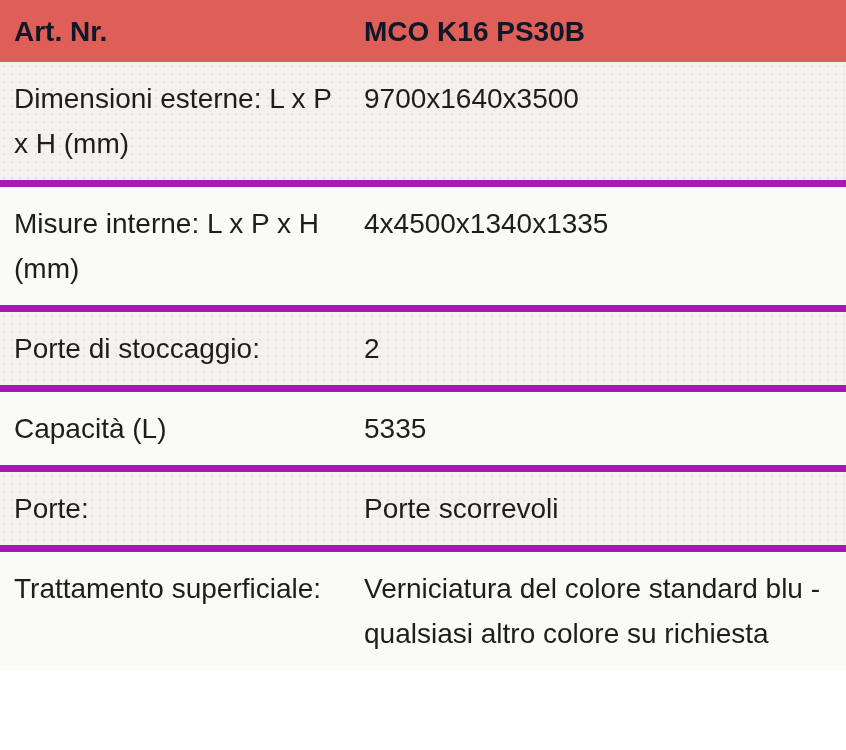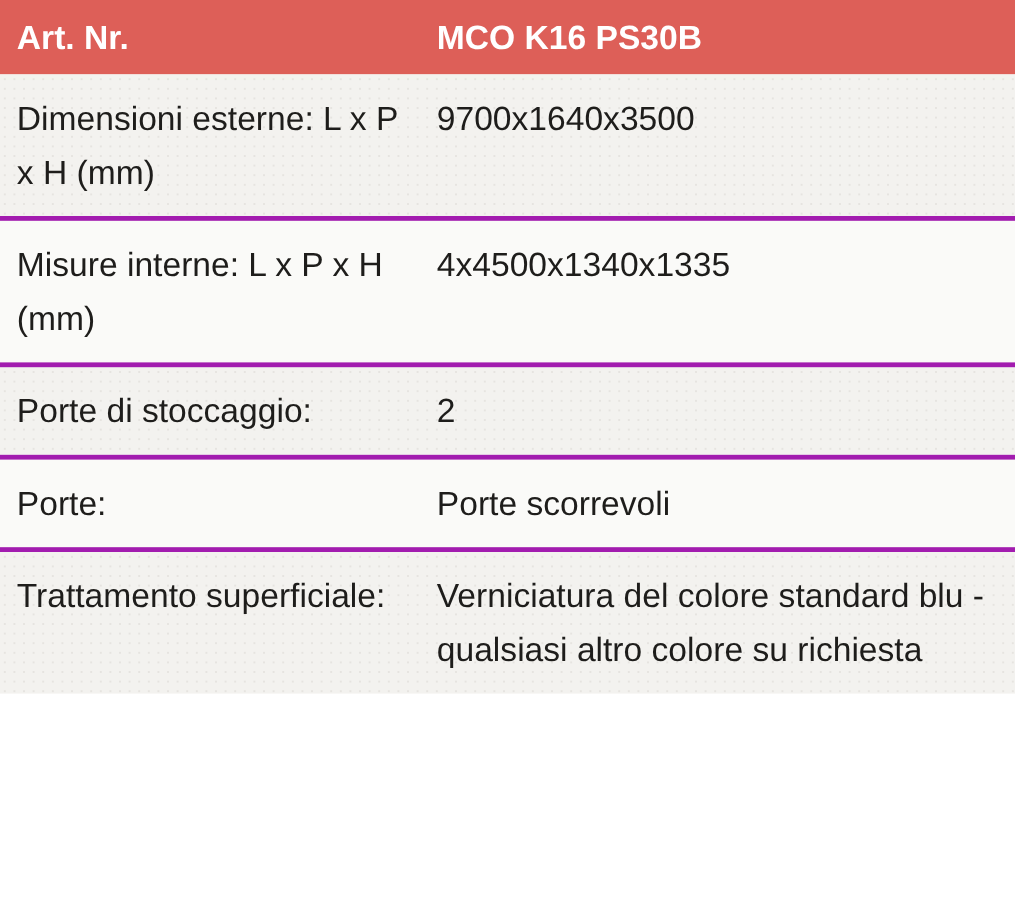--- a/index.html
+++ b/index.html
@@ -38,33 +38,33 @@
   .value-cell {
     flex: 1 1 auto;
     padding-right: 20px;
   }
   
   .header-row {
     background: #dd5f58;
     height: 62px;
     padding: 9px 0 8px 0;
     font-weight: bold;
-    color: #ffffff;
+    color: #0f172a;
   }
   
   .body-rows .row:nth-child(odd) {
     background-color: #f3f2ef;
     background-image: radial-gradient(#e6e4e0 1px, transparent 1.2px);
     background-size: 8px 8px;
   }
   .body-rows .row:nth-child(even) {
     background-color: #fafaf8;
   }
   .body-rows .row + .row {
-    border-top: 4px solid #a21caf;
+    border-top: 7px solid #a21caf;
   }
 </style>
 </head>
 <body>
 
 <div id="spec-table">
   <div class="row header-row">
     <div class="cell label-cell">
       <div class="inner">Art. Nr.</div>
     </div>
@@ -94,20 +94,28 @@
   <div class="row">
     <div class="cell label-cell">
       <div class="inner">Porte di stoccaggio:</div>
     </div>
     <div class="cell value-cell">
       <div class="inner">2</div>
     </div>
   </div>
 
 
+  <div class="row">
+    <div class="cell label-cell">
+      <div class="inner">Capacità (L)</div>
+    </div>
+    <div class="cell value-cell">
+      <div class="inner">5335</div>
+    </div>
+  </div>
 
   <div class="row">
     <div class="cell label-cell">
       <div class="inner">Porte:</div>
     </div>
     <div class="cell value-cell">
       <div class="inner">Porte scorrevoli</div>
     </div>
   </div>
 

